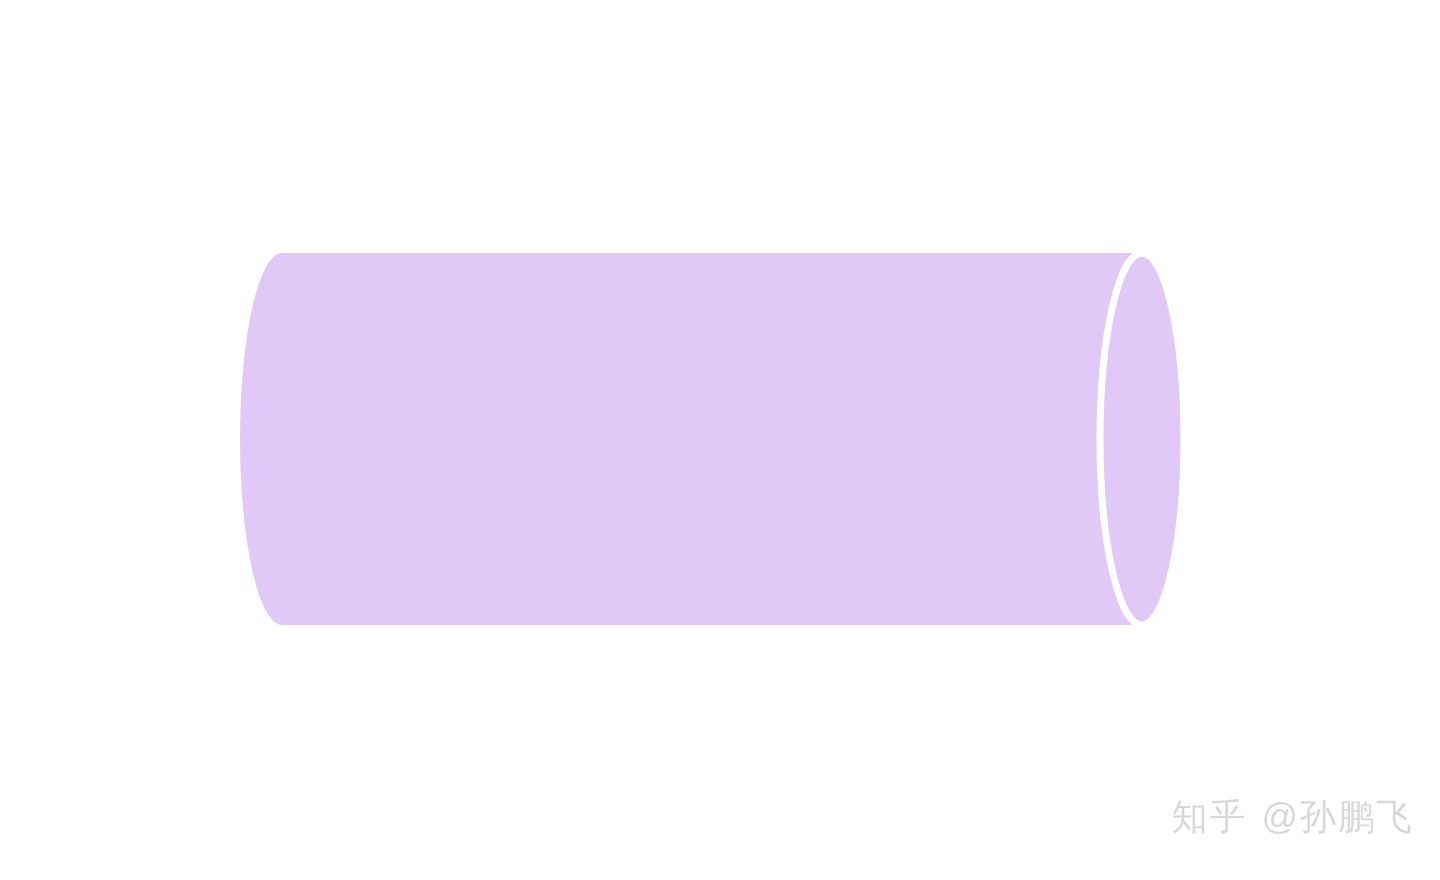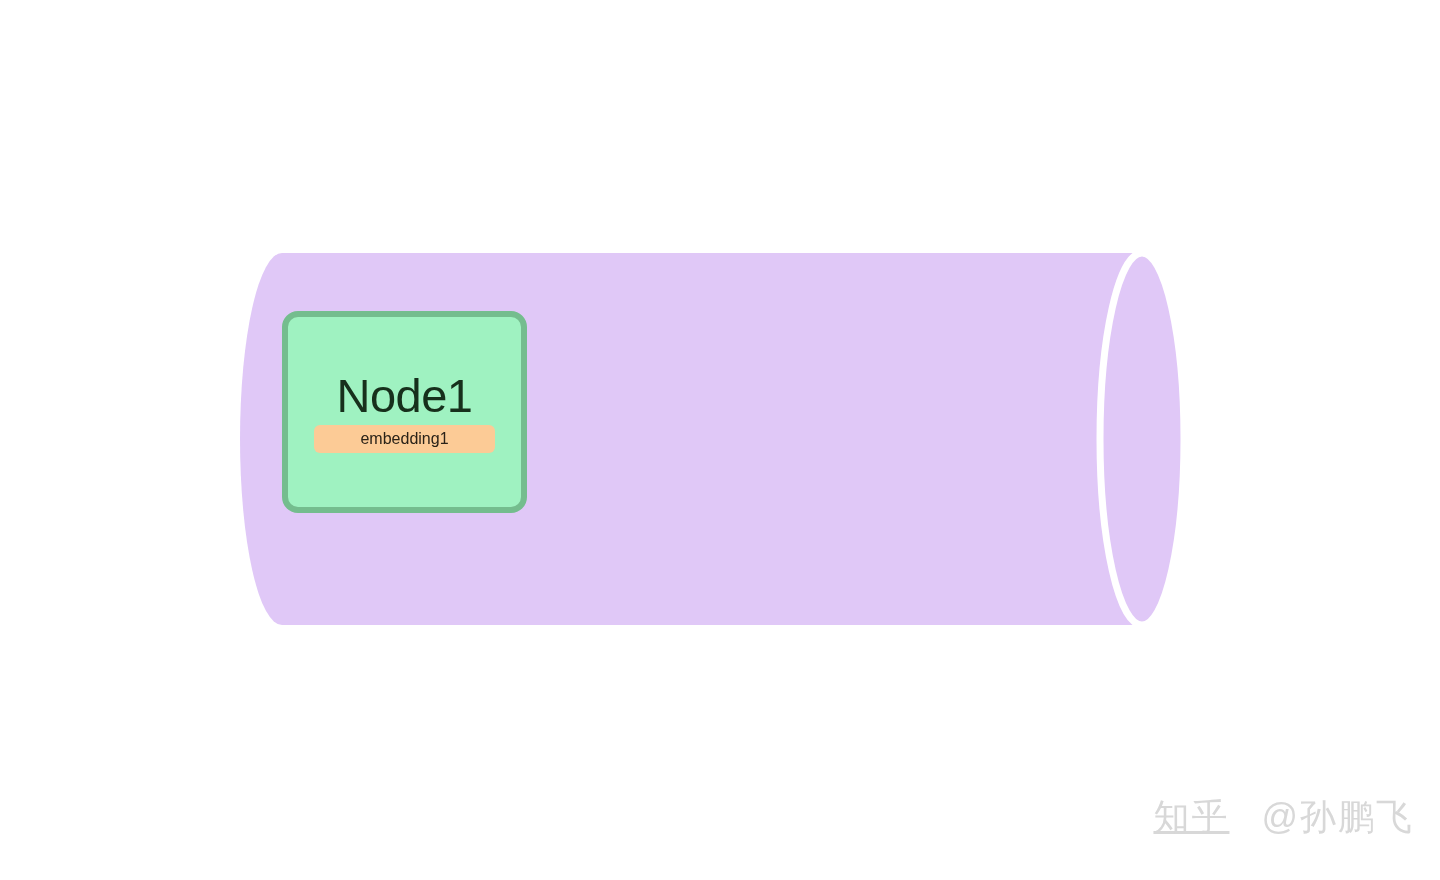--- a/index.html
+++ b/index.html
@@ -88,45 +88,41 @@
   .watermark {
     position: absolute;
     right: 26px;
     bottom: 38px;
     font-size: 36px;
     color: #d8d8d8;
     letter-spacing: 2px;
     white-space: nowrap;
     user-select: none;
   }
-  .watermark .wm-brand { margin-right: 32px; text-decoration: underline; }
+  .watermark .wm-brand { margin-right: 14px; }
 </style>
 </head>
 <body>
 
 <div id="canvas">
 
   <svg class="cylinder-svg" viewBox="0 0 1440 880" xmlns="http://www.w3.org/2000/svg">
 
     <path d="M 282,253
              L 1142,253
              A 42,186 0 0 1 1142,625
              L 282,625
              A 42,186 0 0 1 282,253
              Z" fill="#e0c8f7"></path>
 
     <ellipse cx="1142" cy="439" rx="42" ry="186" fill="#e0c8f7" stroke="#ffffff" stroke-width="7"></ellipse>
   </svg>
 
   <div class="cards-layer">
 
-    <div class="node-card">
-      <div class="node-title">Node1</div>
-      <div class="node-badge">embedding1</div>
-    </div>
 
 
 
   </div>
 
   <div class="watermark">
     <span class="wm-brand">知乎</span><span class="wm-handle">@孙鹏飞</span>
   </div>
 
 </div>

